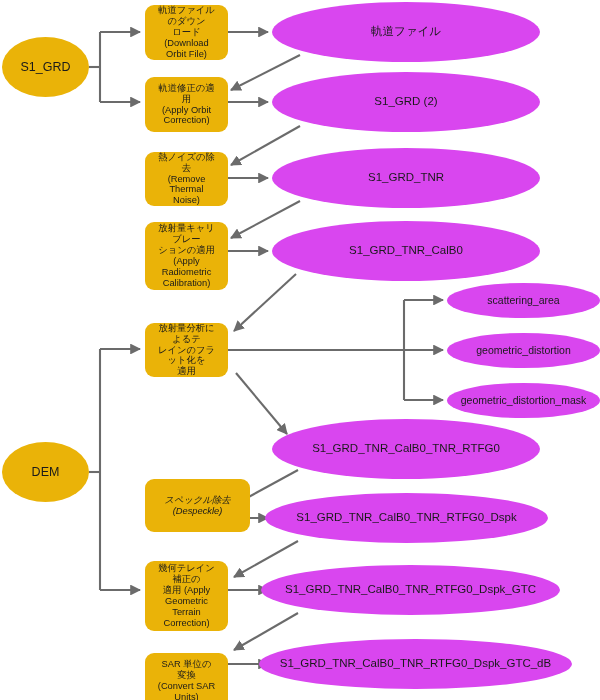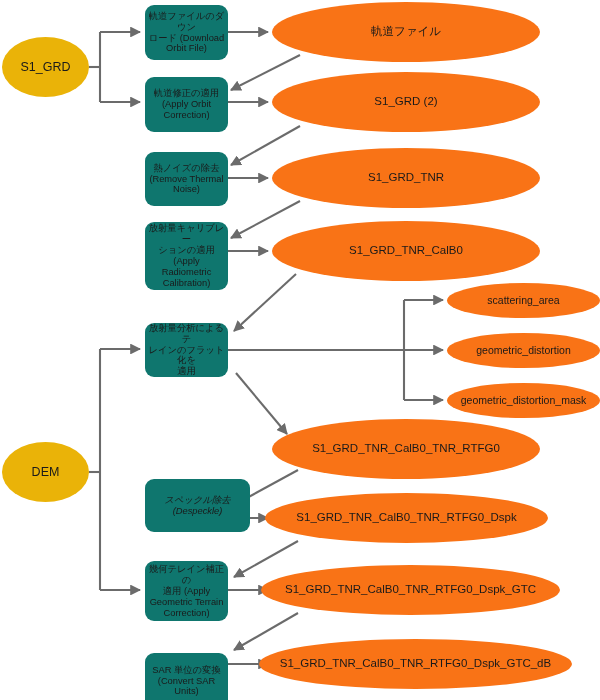--- a/index.html
+++ b/index.html
@@ -34,31 +34,31 @@
     z-index: 2;
   }
   .node-ellipse {
     border-radius: 50%;
   }
   .input-ellipse {
     background: #eab308;
     font-size: 12.5px;
   }
   .output-ellipse {
-    background: #f97316;
+    background: #d946ef;
     font-size: 11.5px;
   }
   .output-ellipse.small {
     font-size: 10.5px;
   }
   .tool-box {
-    background: #0f766e;
+    background: #eab308;
     border-radius: 9px;
     font-size: 9.3px;
-    padding: 2px 1px;
+    padding: 2px 12px;
   }
   .node-label {
     display: block;
     width: 100%;
     white-space: pre-line;
   }
 </style>
 </head>
 <body>
 
@@ -144,21 +144,21 @@
     <span class="node-label">放射量分析によるテ
 レインのフラット化を
 適用</span>
   </div>
 
   <div class="node tool-box" style="left:145px; top:479px; width:105px; height:53px;font-style:italic;">
     <span class="node-label">スペックル除去
 (Despeckle)</span>
   </div>
 
-  <div class="node tool-box" style="left:145px; top:561px; width:83px; height:60px;align-items:flex-end;">
+  <div class="node tool-box" style="left:145px; top:561px; width:83px; height:70px;align-items:flex-end;">
     <span class="node-label">幾何テレイン補正の
 適用 (Apply
 Geometric Terrain
 Correction)</span>
   </div>
 
   <div class="node tool-box" style="left:145px; top:653px; width:83px; height:56px;">
     <span class="node-label">SAR 単位の変換
 (Convert SAR
 Units)</span>

